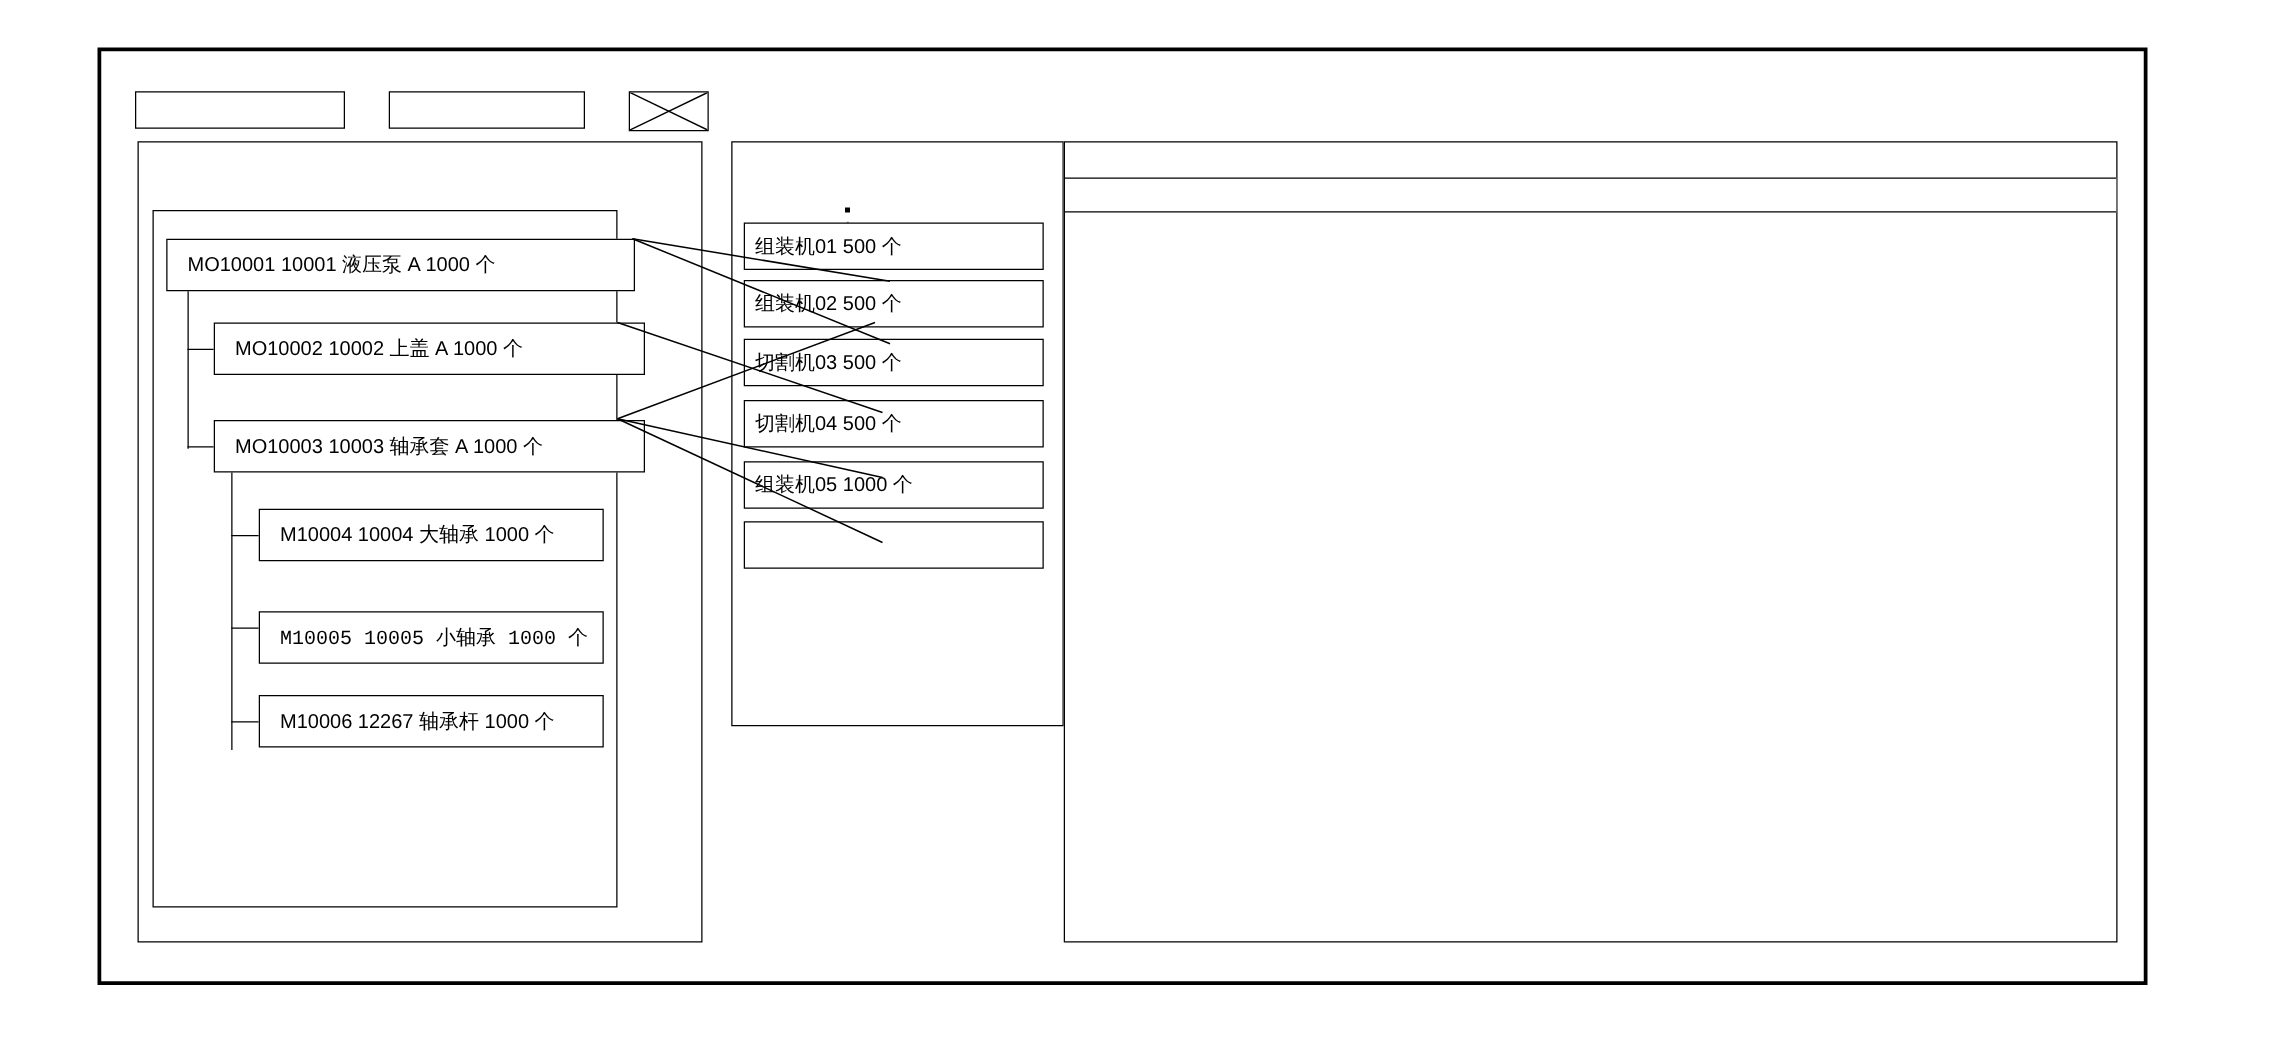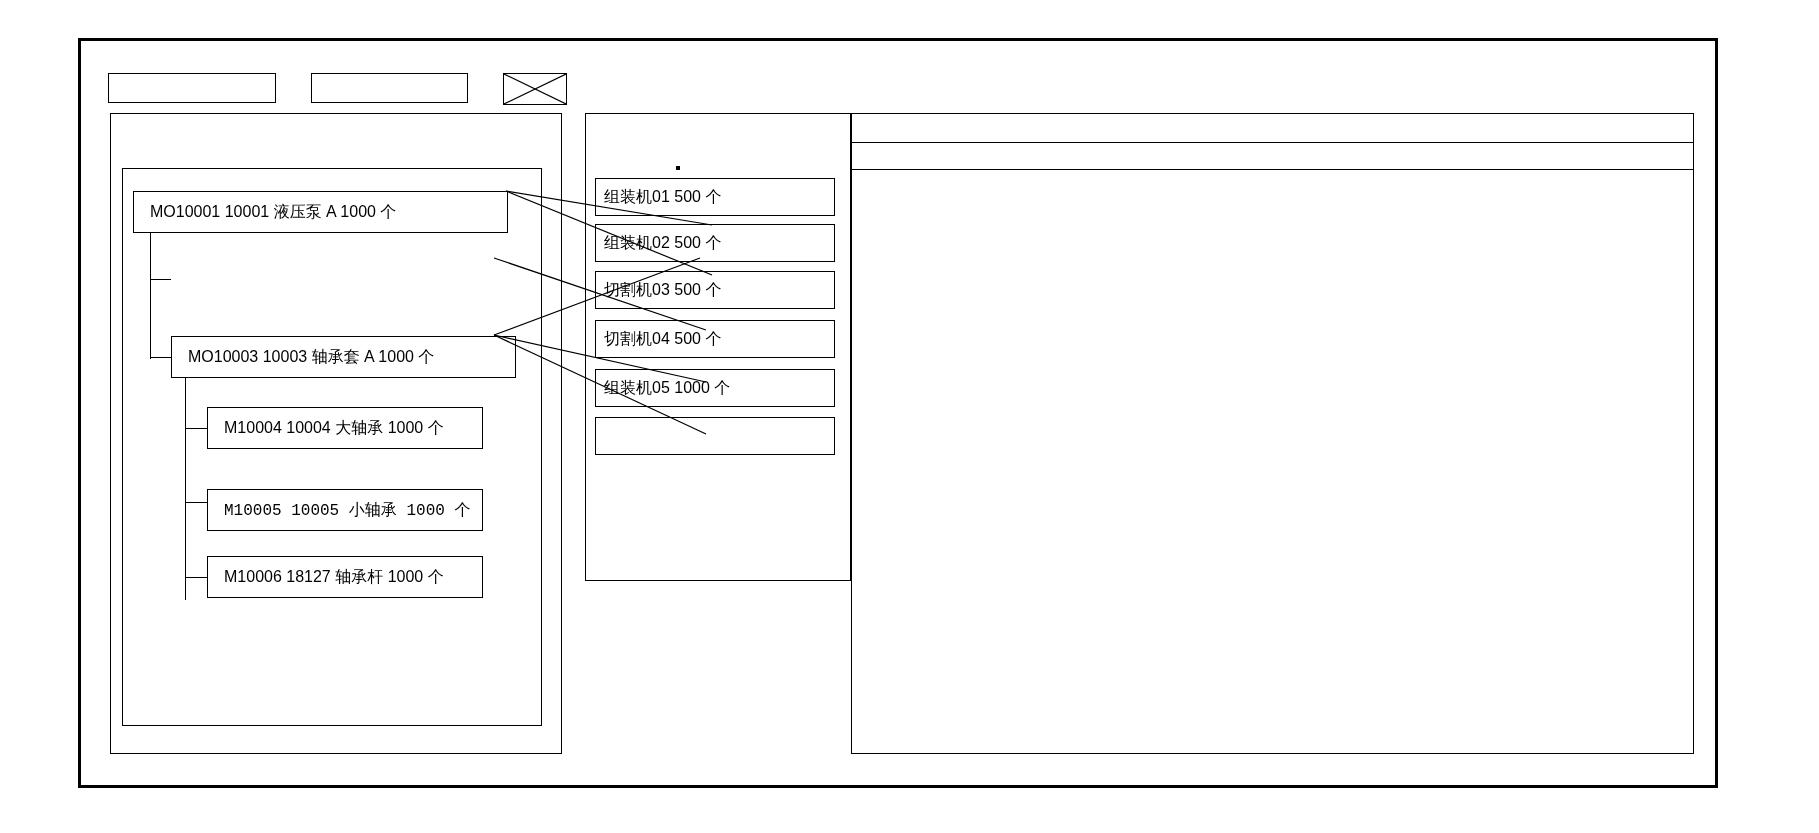--- a/index.html
+++ b/index.html
@@ -66,21 +66,21 @@
     width:440px;
     font-size:16.5px;
     color:#000000;
     white-space:nowrap;
     letter-spacing:0px;
   }
   .col-headers span{ margin-right:12px; }
   .tree-container{
     position:absolute;
     left:11px; top:54px;
-    width:420px; height:558px;
+    width:372px; height:558px;
     box-sizing:border-box;
     border:1.4px solid #000000;
     background:#ffffff;
   }
   
   .row-box{
     position:absolute;
     box-sizing:border-box;
     border:1.4px solid #000000;
     background:#ffffff;
@@ -179,31 +179,32 @@
 
 
     <div class="tree-container">
 
       <div class="row-box" style="left:10px; top:22px; width:375px;">MO10001   10001  液压泵   A    1000 个</div>
 
       <div class="connector v-line" style="left:27px; top:64px;  height:126px;"></div>
       <div class="connector h-line" style="left:27px; top:110px; width:21px;"></div>
       <div class="connector h-line" style="left:27px; top:188px; width:21px;"></div>
 
+      <div class="row-box" style="left:48px; top:89px; width:345px;">MO10002  10002  上盖  A   1000  个</div>
 
       <div class="row-box" style="left:48px; top:167px; width:345px;text-align:center;">MO10003  10003  轴承套 A   1000   个</div>
 
       <div class="connector v-line" style="left:62px; top:209px; height:222px;"></div>
       <div class="connector h-line" style="left:62px; top:259px; width:22px;"></div>
       <div class="connector h-line" style="left:62px; top:333px; width:22px;"></div>
       <div class="connector h-line" style="left:62px; top:408px; width:22px;"></div>
 
       <div class="row-box" style="left:84px; top:238px; width:276px;">M10004 10004 大轴承  1000  个</div>
       <div class="row-box" style="left:84px; top:320px; width:276px;font-family:Liberation Mono, monospace;">M10005  10005  小轴承  1000  个</div>
-      <div class="row-box" style="left:84px; top:387px; width:276px;">M10006  18127  轴承杆 1000  个</div>
+      <div class="row-box" style="left:84px; top:387px; width:276px;">M10006  12267  轴承杆 1000  个</div>
 
     </div>
   </div>
 
   <div class="mid-panel">
     <div class="mid-dot">.</div>
 
     <div class="mach-box" style="top:64px;">组装机01    500  个</div>
     <div class="mach-box" style="top:110px;">组装机02    500   个</div>
     <div class="mach-box" style="top:157px;">切割机03   500   个</div>

